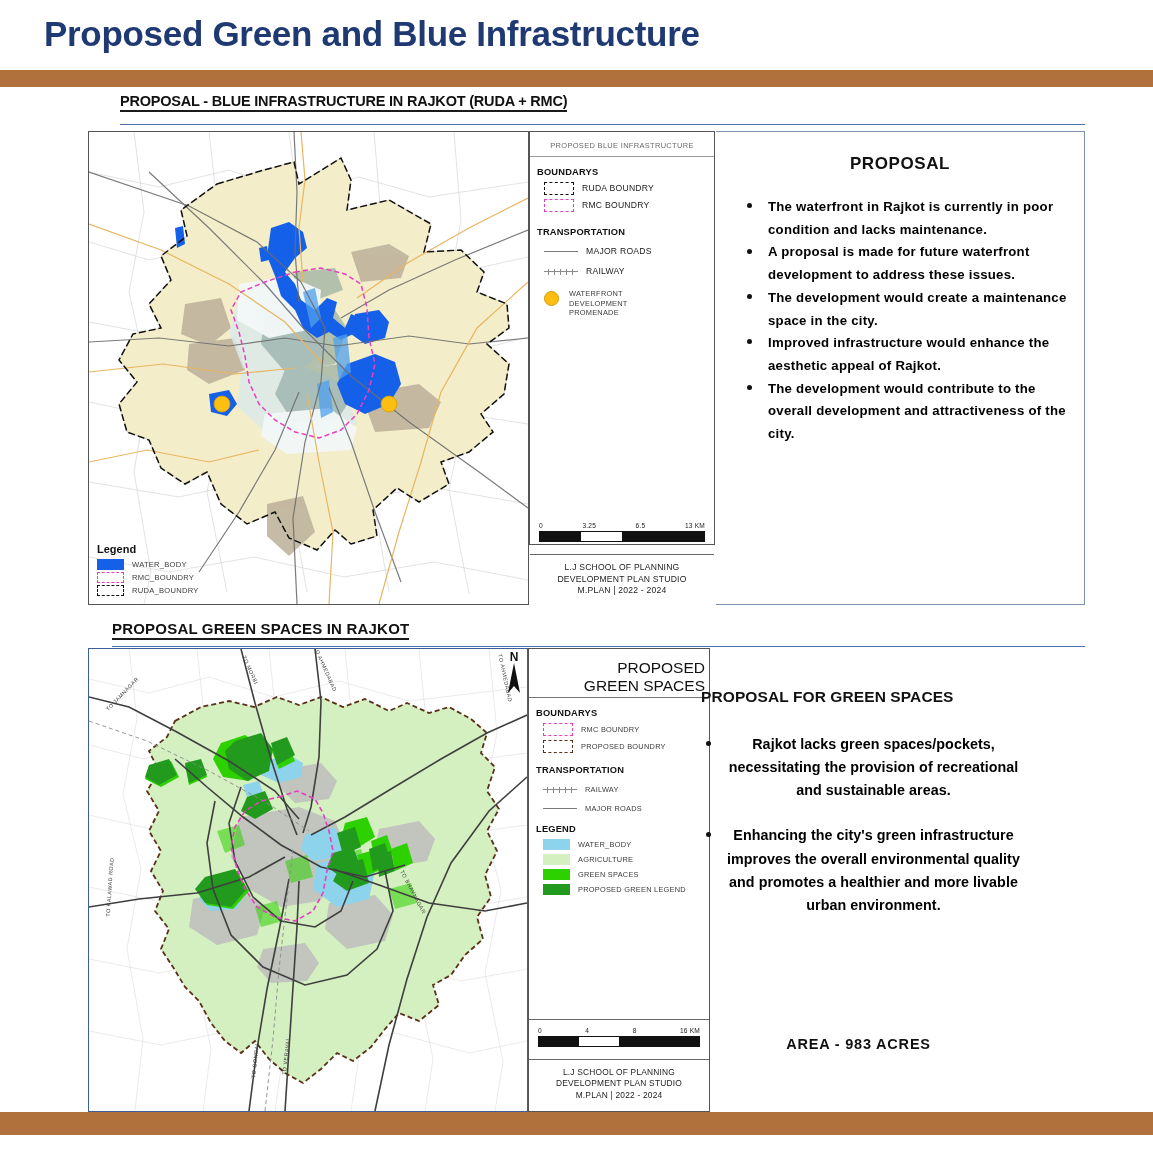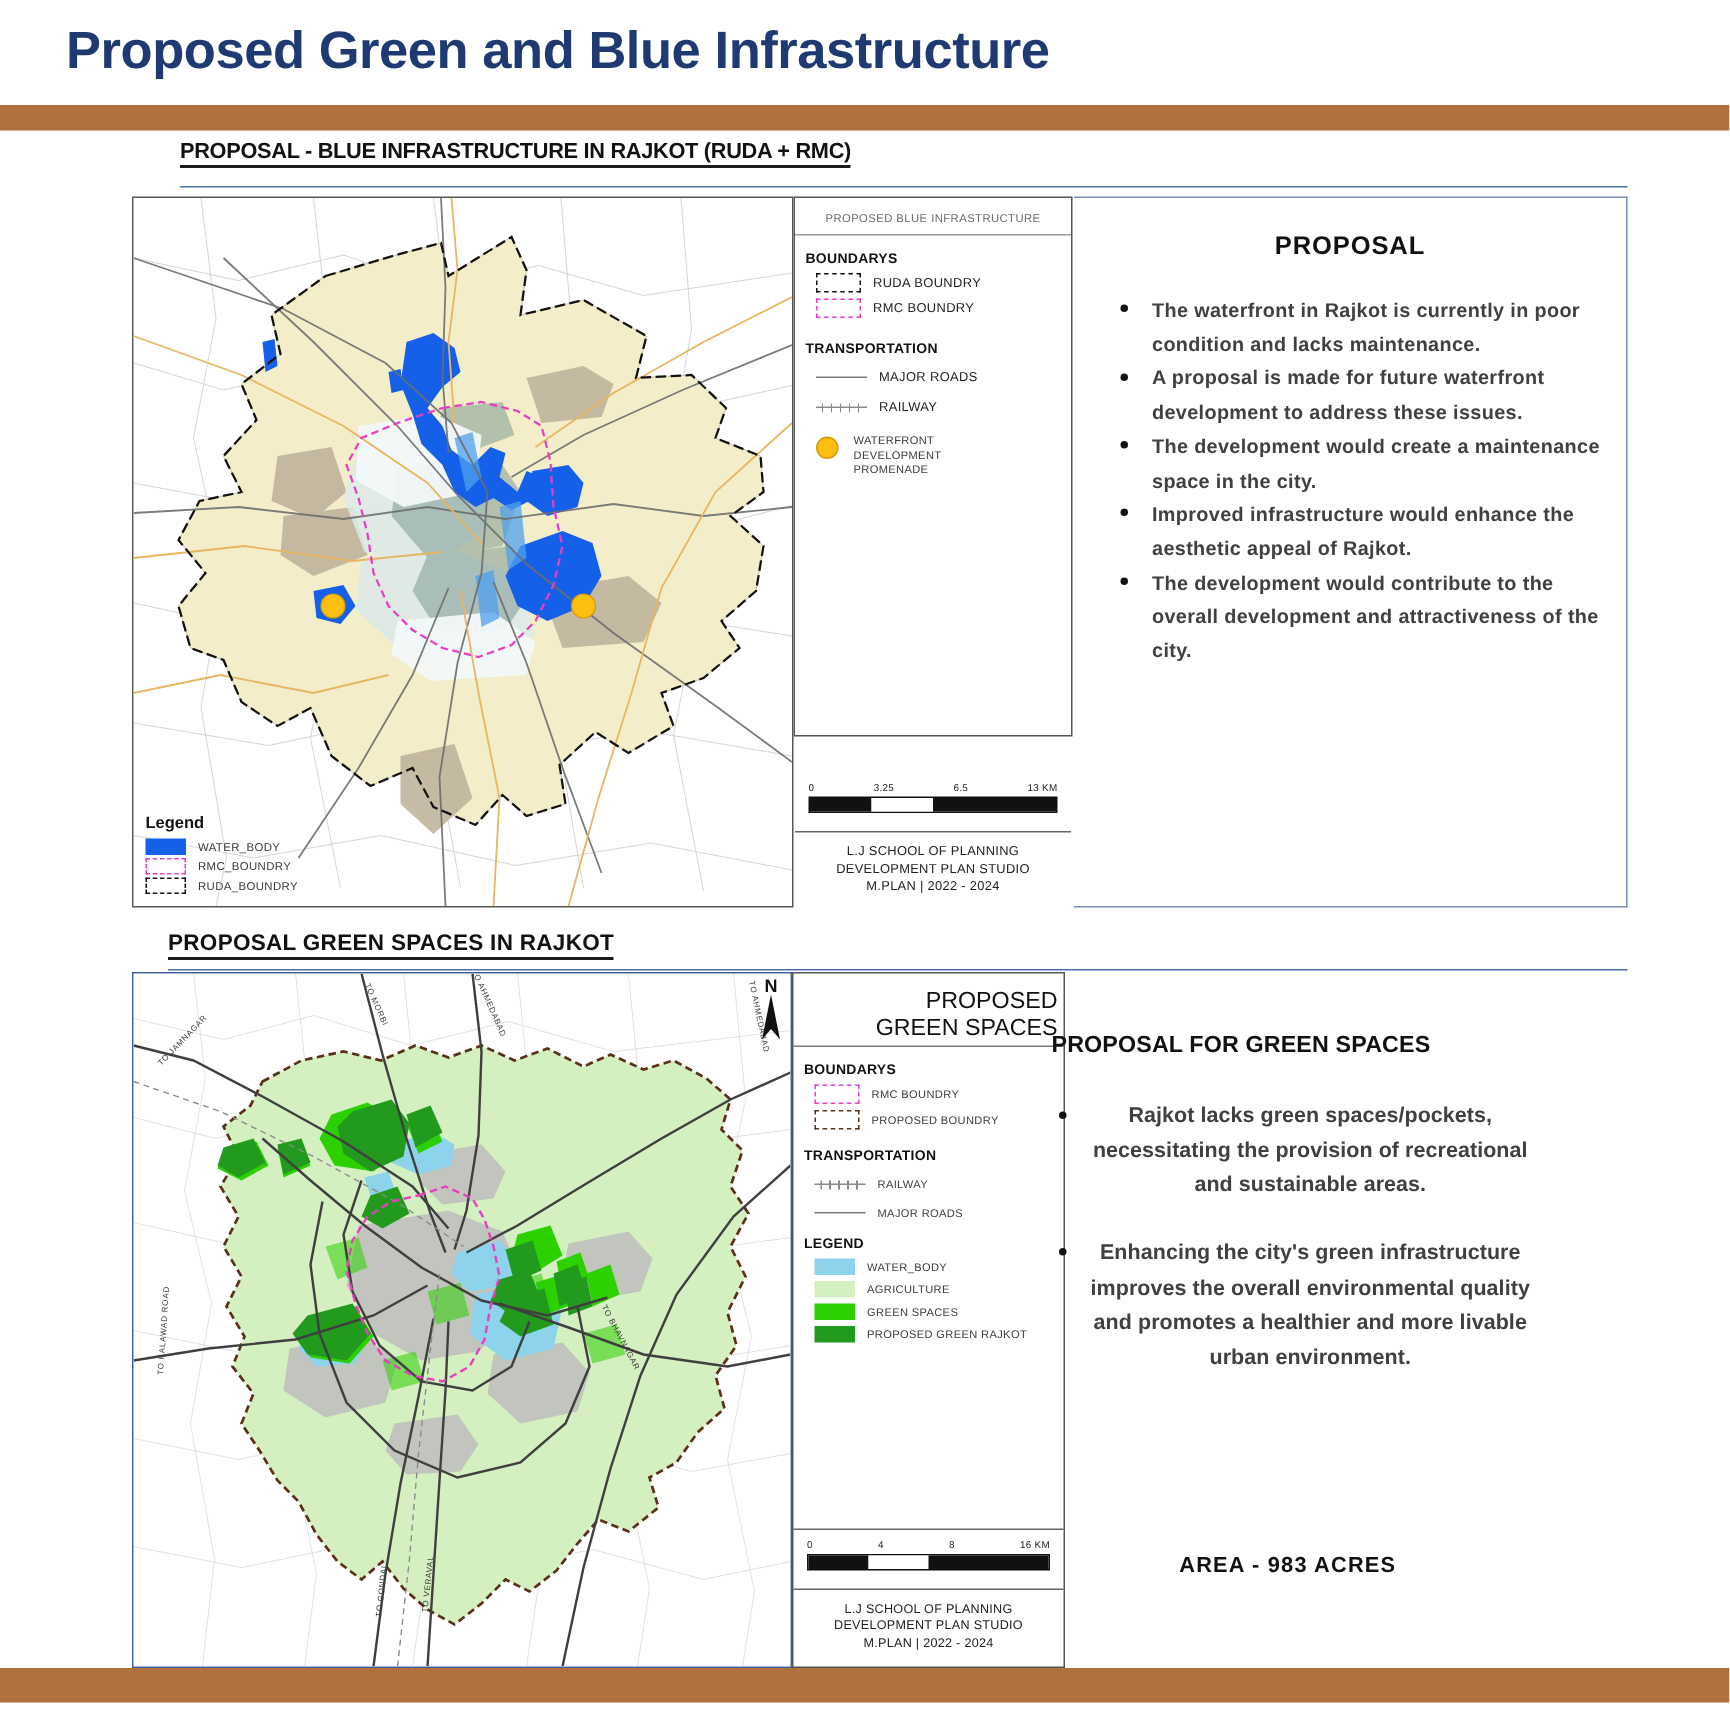--- a/index.html
+++ b/index.html
@@ -28,21 +28,21 @@
   #hairline-blue{left:120px;top:124px;width:965px;}
   #hairline-green{left:112px;top:646px;width:973px;}
 
   
   .map-panel{position:absolute;box-sizing:border-box;border:1px solid #555;background:#fff;overflow:hidden;}
   .map-canvas{position:absolute;inset:0;overflow:hidden;}
   .map-canvas svg{position:absolute;left:0;top:0;}
 
   
   #blue-map-panel{left:88px;top:131px;width:441px;height:474px;}
-  #blue-legend-panel{left:529px;top:131px;width:186px;height:360px;}
+  #blue-legend-panel{left:529px;top:131px;width:186px;height:414px;}
   #blue-text-panel{left:716px;top:131px;width:369px;height:474px;border:1px solid #7b8fae;border-left:none;}
 
   
   #green-map-panel{left:88px;top:648px;width:440px;height:464px;border:1px solid #3b5f9e;}
   #green-legend-panel{left:528px;top:648px;width:182px;height:464px;}
   #green-text-panel{left:671px;top:648px;width:375px;height:592px;}
 
   
   .legend-panel{position:absolute;box-sizing:border-box;border:1px solid #555;background:#fff;
     font-family:"Liberation Sans",sans-serif;}
@@ -72,21 +72,21 @@
   .scale-bar i{display:block;height:100%;}
   .credits{position:absolute;left:0;right:0;text-align:center;font-size:8.6px;color:#222;line-height:1.35;letter-spacing:0.2px;}
   .credits-green{font-size:8.4px;}
   .divider-line{position:absolute;left:0;right:0;height:1px;background:#666;}
 
   
   .panel-title{font-weight:bold;color:#111;font-family:"Liberation Sans",sans-serif;}
   #blue-proposal-title{position:absolute;top:22px;left:0;right:0;text-align:center;font-size:17px;letter-spacing:0.6px;}
   #green-proposal-title{position:absolute;top:40px;left:30px;font-size:15.5px;letter-spacing:0.1px;}
   ul.bullets{list-style:none;margin:0;padding:0;position:absolute;}
-  ul.bullets li{position:relative;padding-left:26px;color:#404040;}
+  ul.bullets li{position:relative;padding-left:26px;color:#000000;}
   ul.bullets li::before{content:"";position:absolute;left:5px;top:0.55em;width:5px;height:5px;border-radius:50%;background:#111;}
   #blue-bullets{top:64px;left:26px;right:14px;font-size:13.2px;line-height:1.72;letter-spacing:0.25px;font-weight:bold;}
   #green-bullets{top:85px;left:30px;right:26px;font-size:14.3px;line-height:1.62;letter-spacing:0.05px;font-weight:bold;}
   #green-bullets li{margin-bottom:22px;text-align:center;}
   #area-label{position:absolute;left:0;right:0;top:388px;text-align:center;
     font-size:14.5px;font-weight:bold;color:#111;letter-spacing:0.8px;}
 
   
   .dirlabel{position:absolute;font-size:5.4px;color:#3a3a3a;letter-spacing:0.5px;
     white-space:nowrap;font-family:"Liberation Sans",sans-serif;}
@@ -433,21 +433,21 @@
   <div class="legend-row">
     <span class="sw sw-solid" style="background:#D4EFC0;"></span>
     <span class="lbl">AGRICULTURE</span>
   </div>
   <div class="legend-row">
     <span class="sw sw-solid" style="background:#2DD100;"></span>
     <span class="lbl">GREEN SPACES</span>
   </div>
   <div class="legend-row">
     <span class="sw sw-solid" style="background:#229A1E;"></span>
-    <span class="lbl">PROPOSED GREEN RAJKOT</span>
+    <span class="lbl">PROPOSED GREEN LEGEND</span>
   </div>
 
   <div class="divider-line" style="top:370px;"></div>
   <div class="scalebar-wrap" style="top:378px;">
     <div class="scale-nums">
       <span>0</span>
       <span>4</span>
       <span>8</span>
       <span>16 KM</span>
     </div>

